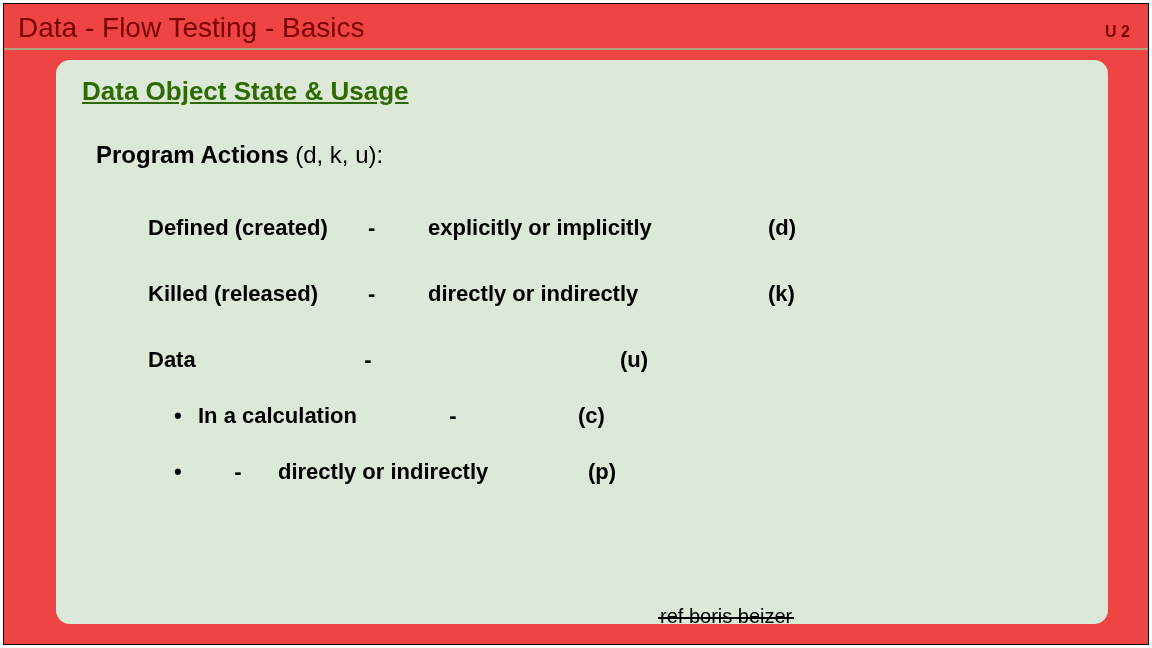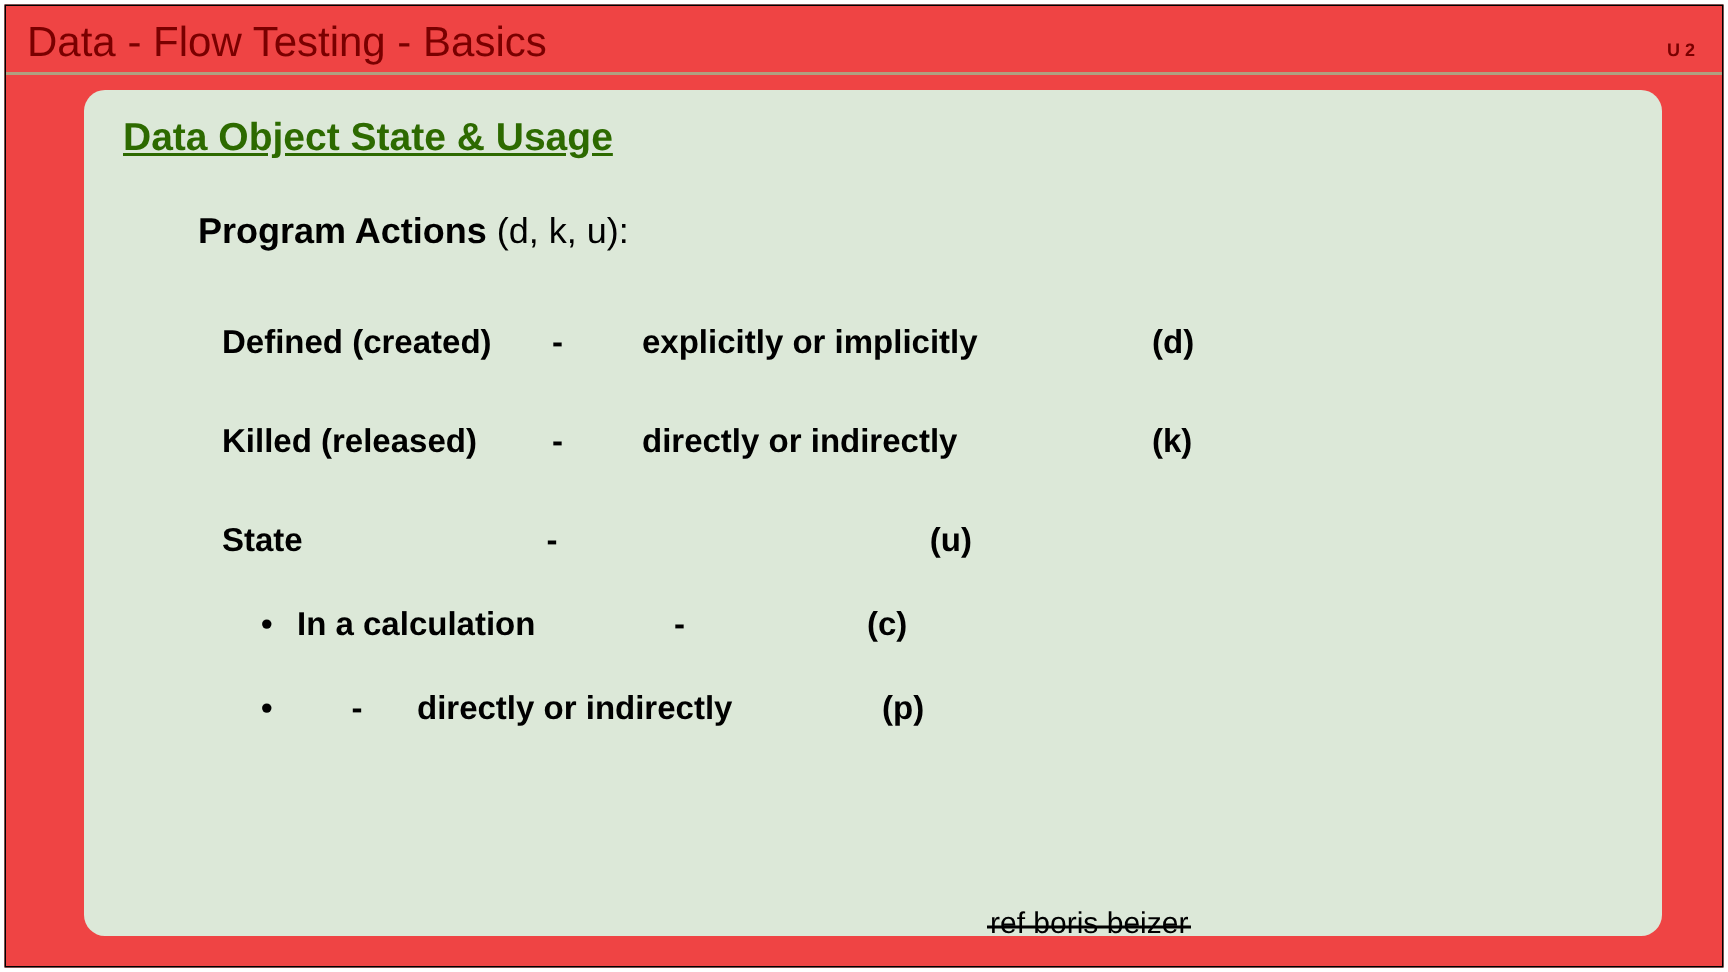--- a/index.html
+++ b/index.html
@@ -25,21 +25,21 @@
     height: 46px;
     border-bottom: 2px solid #b0a080;
     padding: 8px 14px 0 14px;
     display: flex;
     align-items: baseline;
     justify-content: space-between;
     color: #7a0000;
     font-size: 28px;
   }
   .header-title { font-weight: 400; }
-  .header-tag   { font-size: 12px; font-weight: 700; color: #7a0000; padding-right: 4px; padding-top: 2px; }
+  .header-tag   { font-size: 16px; font-weight: 700; color: #7a0000; padding-right: 4px; padding-top: 2px; }
 
   .content-area {
     position: absolute;
     left: 52px;
     right: 40px;
     top: 56px;
     bottom: 20px;
     background: #dce8d8;
     border-radius: 14px;
     padding: 14px 18px 10px 24px;
@@ -51,21 +51,21 @@
     font-size: 26px;
     font-weight: 700;
     text-decoration: underline;
     margin: 2px 0 34px 2px;
   }
 
   .lead {
     color: #000;
     font-size: 24px;
     font-weight: 700;
-    margin: 0 0 46px 52px;
+    margin: 0 0 46px 16px;
   }
   .lead .params { font-weight: 400; }
 
   .rows { margin-left: 68px; }
   .row {
     display: flex;
     align-items: baseline;
     color: #000;
     font-size: 22px;
     font-weight: 700;
@@ -148,21 +148,21 @@
       </div>
 
       <div class="row">
         <span class="c-name">Killed (released)</span>
         <span class="c-dash">-</span>
         <span class="c-expl">directly or indirectly</span>
         <span class="c-tag">(k)</span>
       </div>
 
       <div class="row row-used">
-        <span class="c-name">State</span>
+        <span class="c-name">Data</span>
         <span class="c-dash2">-</span>
         <span class="c-utag">(u)</span>
       </div>
 
       <div class="sub sub-calc">
         <span class="bullet">•</span>
         <span class="s-name">In a  calculation</span>
         <span class="s-dash">-</span>
         <span class="s-expl"></span>
         <span class="s-tag">(c)</span>

